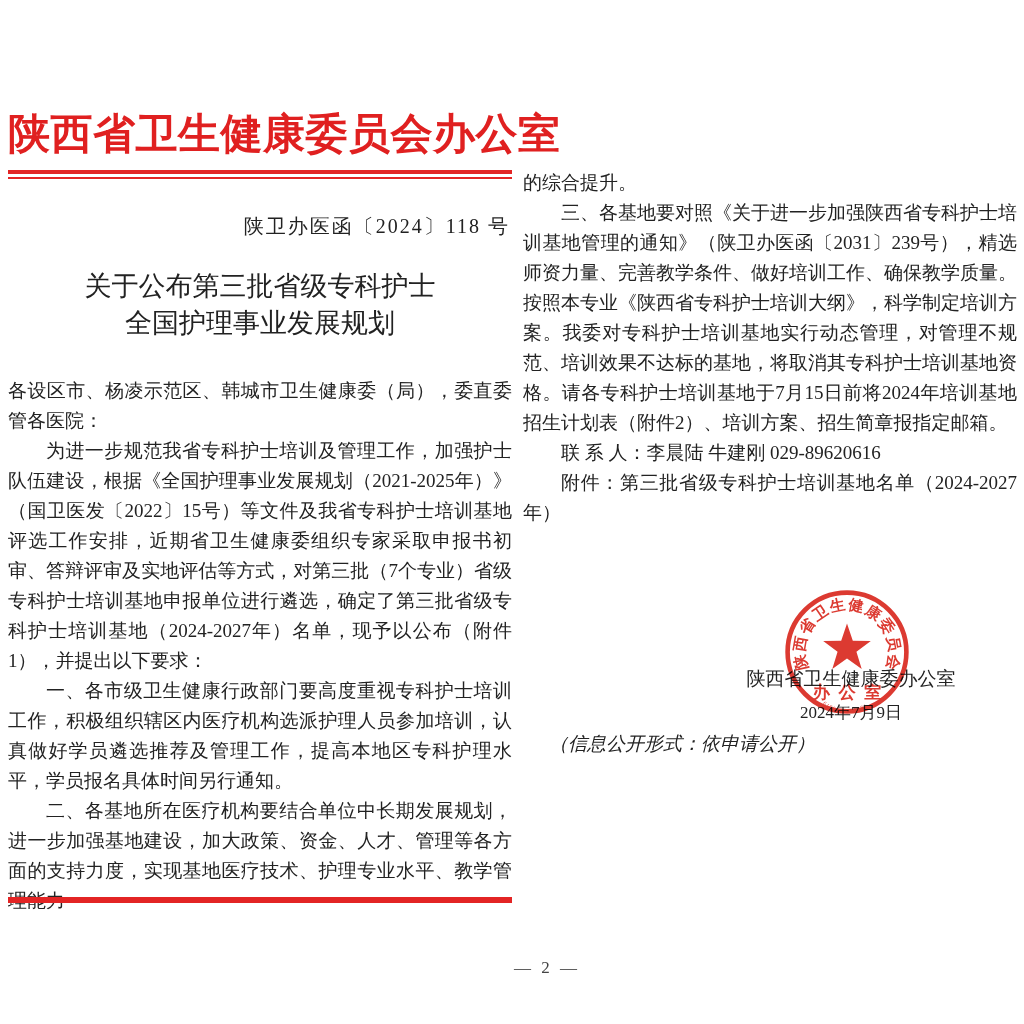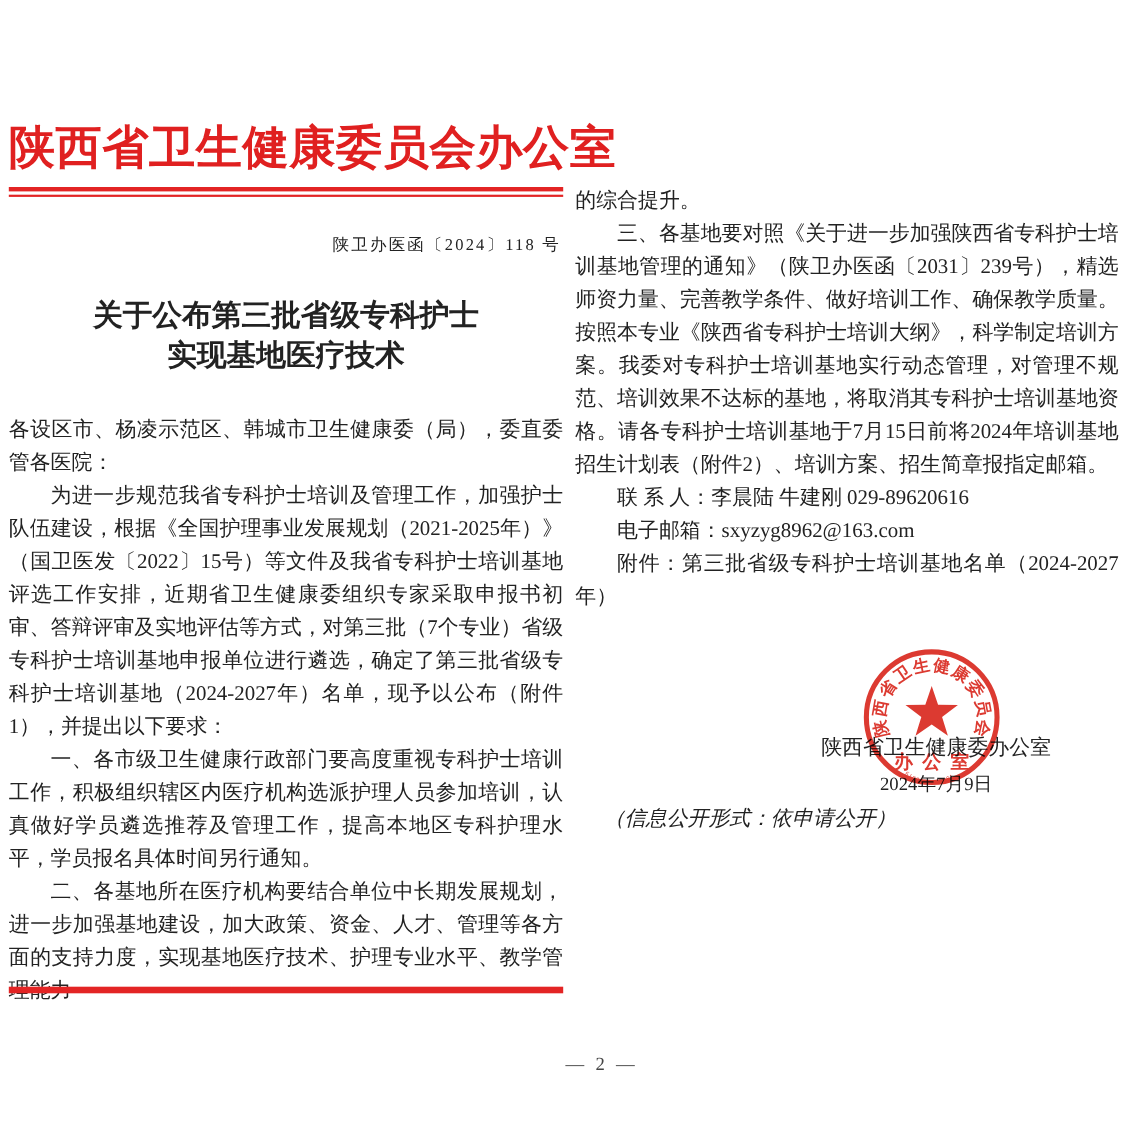--- a/index.html
+++ b/index.html
@@ -29,25 +29,25 @@
     text-align:justify;
   }
   .head-rule{
     position:absolute;top:170px;left:0;width:100%;height:9px;
     border-top:4px solid var(--rule-red);
     border-bottom:2px solid var(--rule-red);
     box-sizing:border-box;
   }
   .doc-number{
     position:absolute;top:213px;right:2px;
-    font-size:15px;letter-spacing:2px;
+    font-size:20px;letter-spacing:2px;
   }
   .doc-title{
     position:absolute;top:268px;left:0;width:100%;
-    text-align:center;font-size:27px;font-weight:bold;line-height:37px;
+    text-align:center;font-size:27px;font-weight:normal;line-height:37px;
   }
   .body-text{font-size:19px;line-height:30px;text-align:justify;}
   .body-text p{margin:0;text-indent:2em;}
   .body-text p.no-indent{text-indent:0;}
   .body-left{position:absolute;top:376px;left:0;width:100%;}
   .bottom-rule{
     position:absolute;top:897px;left:0;width:100%;height:6px;
     background:var(--rule-red);
   }
 
@@ -83,37 +83,36 @@
 <body>
 
 <div class="page">
 
   <div class="col-left">
     <div class="masthead">陕西省卫生健康委员会办公室</div>
     <div class="head-rule"></div>
     <div class="doc-number">陕卫办医函〔2024〕118 号</div>
     <div class="doc-title">
       <div>关于公布第三批省级专科护士</div>
-      <div>实现基地医疗技术</div>
+      <div>全国护理事业发展规划</div>
     </div>
     <div class="body-text body-left">
       <p class="no-indent">各设区市、杨凌示范区、韩城市卫生健康委（局），委直委管各医院：</p>
       <p>为进一步规范我省专科护士培训及管理工作，加强护士队伍建设，根据《全国护理事业发展规划（2021-2025年）》（国卫医发〔2022〕15号）等文件及我省专科护士培训基地评选工作安排，近期省卫生健康委组织专家采取申报书初审、答辩评审及实地评估等方式，对第三批（7个专业）省级专科护士培训基地申报单位进行遴选，确定了第三批省级专科护士培训基地（2024-2027年）名单，现予以公布（附件1），并提出以下要求：</p>
       <p>一、各市级卫生健康行政部门要高度重视专科护士培训工作，积极组织辖区内医疗机构选派护理人员参加培训，认真做好学员遴选推荐及管理工作，提高本地区专科护理水平，学员报名具体时间另行通知。</p>
       <p>二、各基地所在医疗机构要结合单位中长期发展规划，进一步加强基地建设，加大政策、资金、人才、管理等各方面的支持力度，实现基地医疗技术、护理专业水平、教学管理能力</p>
     </div>
     <div class="bottom-rule"></div>
   </div>
 
   <div class="col-right">
     <div class="body-text body-right">
       <p class="no-indent">的综合提升。</p>
       <p>三、各基地要对照《关于进一步加强陕西省专科护士培训基地管理的通知》（陕卫办医函〔2031〕239号），精选师资力量、完善教学条件、做好培训工作、确保教学质量。按照本专业《陕西省专科护士培训大纲》，科学制定培训方案。我委对专科护士培训基地实行动态管理，对管理不规范、培训效果不达标的基地，将取消其专科护士培训基地资格。请各专科护士培训基地于7月15日前将2024年培训基地招生计划表（附件2）、培训方案、招生简章报指定邮箱。</p>
       <p>联 系 人：李晨陆 牛建刚 029-89620616</p>
-      <p>电子邮箱：sxyzyg8962@163.com</p>
       <p class="attachment">附件：第三批省级专科护士培训基地名单（2024-2027年）</p>
     </div>
 
     <div class="signer">陕西省卫生健康委办公室</div>
     <div class="sign-date">2024年7月9日</div>
 
     <svg class="seal" viewBox="0 0 200 200" xmlns="http://www.w3.org/2000/svg">
       <defs>
         <path id="sealArcTop" d="M 42 127 A 64 64 0 1 1 158 127" fill="none"></path>
         <path id="sealArcCode" d="M 60 176 A 58 58 0 0 0 140 176" fill="none"></path>

